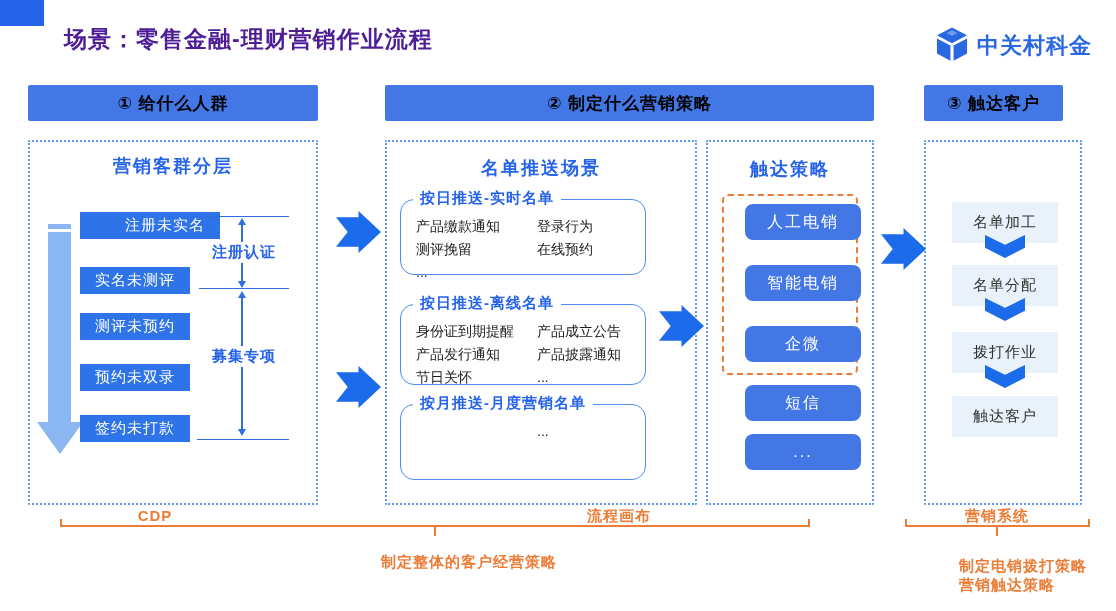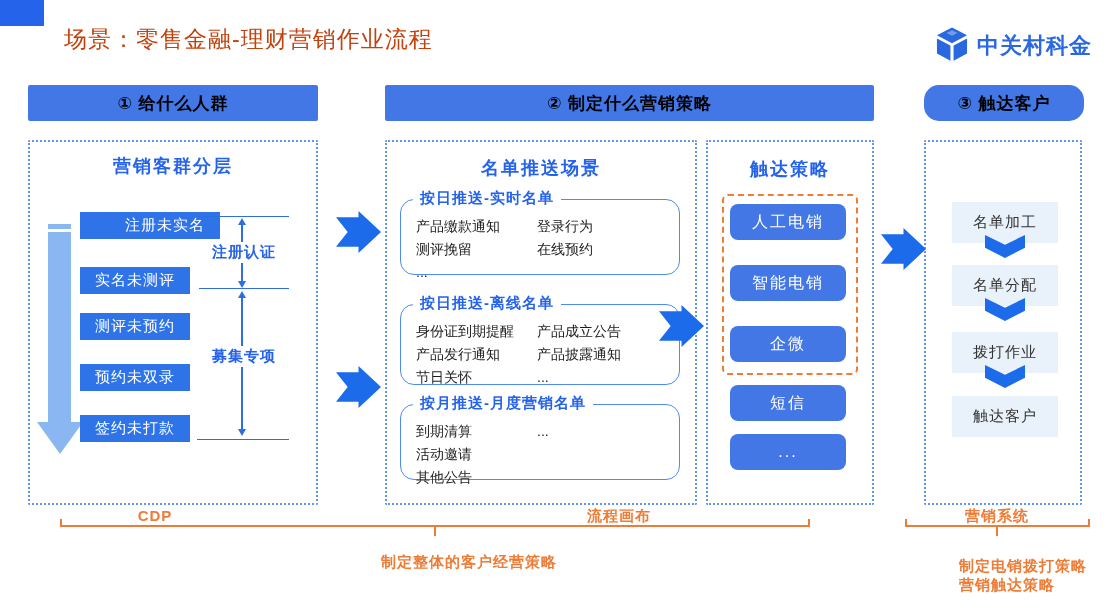--- a/index.html
+++ b/index.html
@@ -2,30 +2,30 @@
 <html><head>
 <meta charset="utf-8">
 <style>
   html,body{margin:0;padding:0;background:#fff;}
   #app{position:relative;width:1116px;height:611px;background:#fff;overflow:hidden;
        font-family:"Liberation Sans","DejaVu Sans",sans-serif;color:#222;}
   .abs{position:absolute;}
 
   
   .accent{left:0;top:27;width:44px;height:26px;background:#2563EB;}
-  .page-title{left:64px;top:24px;font-size:23px;font-weight:normal;color:#c2410c;letter-spacing:1px;}
+  .page-title{left:64px;top:24px;font-size:23px;font-weight:bold;color:#4c1d95;letter-spacing:1px;}
   .logo{left:933px;top:25px;display:flex;align-items:center;gap:6px;}
   .logo-text{font-size:22px;font-weight:bold;color:#2968E0;letter-spacing:1px;}
 
   
   .bar{top:85px;height:36px;background:#4377E6;color:#000000;font-size:17px;font-weight:bold;
        display:flex;align-items:center;justify-content:center;border-radius:2px;letter-spacing:1px;}
   .bar1{left:28px;width:290px;}
   .bar2{left:385px;width:489px;}
-  .bar3{left:924px;width:160px;border-radius:15px;}
+  .bar3{left:924px;width:139px;}
 
   
   .panel{top:140px;height:365px;border:2px dotted #5E97F0;border-radius:2px;box-sizing:border-box;}
   .p1{left:28px;width:290px;}
   .p2{left:385px;width:312px;}
   .p3{left:706px;width:168px;}
   .p4{left:924px;width:158px;}
   .panel-title{width:100%;text-align:center;font-size:18px;font-weight:bold;color:#2563EB;letter-spacing:2px;}
 
   
@@ -36,30 +36,30 @@
   .ah{width:0;height:0;}
   .ah-up{border-left:4px solid transparent;border-right:4px solid transparent;border-bottom:7px solid #2E6FE0;}
   .ah-down{border-left:4px solid transparent;border-right:4px solid transparent;border-top:7px solid #2E6FE0;}
   .vlabel{background:#fff;color:#2563EB;font-size:15px;font-weight:bold;padding:1px 2px;letter-spacing:1px;}
   .bigarrow-cap{left:18px;width:23px;height:5px;background:#8AB6F2;}
   .bigarrow-body{left:18px;width:23px;background:#8AB6F2;}
   .bigarrow-head{left:7px;width:0;height:0;border-left:23px solid transparent;
                  border-right:23px solid transparent;border-top:32px solid #8AB6F2;}
 
   
-  .gbox{left:13px;width:280px;border:1.5px solid #4D8BF0;border-radius:14px;box-sizing:border-box;}
+  .gbox{left:13px;width:246px;border:1.5px solid #4D8BF0;border-radius:14px;box-sizing:border-box;}
   .gtitle{position:absolute;top:-11px;left:12px;background:#fff;padding:0 7px;
           font-size:15px;font-weight:bold;color:#2563EB;white-space:nowrap;letter-spacing:1px;}
   .gcol{position:absolute;top:15px;font-size:14px;color:#1c1c1c;line-height:23px;white-space:nowrap;}
   .gcol1{left:15px;}
   .gcol2{left:136px;}
 
   
   .dashed-box{left:14px;top:52px;width:136px;height:181px;border:2px dashed #ED7C36;border-radius:6px;box-sizing:border-box;}
-  .rbtn{left:22px;width:116px;height:36px;background:#4377E6;color:#fff;font-size:16px;border-radius:8px;
+  .rbtn{left:37px;width:116px;height:36px;background:#4377E6;color:#fff;font-size:16px;border-radius:8px;
         display:flex;align-items:center;justify-content:center;letter-spacing:2px;}
 
   
   .step{left:26px;width:106px;height:41px;background:#E9F2FA;color:#333;font-size:15px;
         display:flex;align-items:center;justify-content:center;letter-spacing:1px;}
   .chev-down{left:59px;width:40px;height:23px;background:#1B6BEA;
              clip-path:polygon(0 0,50% 42%,100% 0,100% 55%,50% 100%,0 55%);}
 
   
   .chev-right{width:45px;height:42px;background:#1B6BEA;
@@ -148,25 +148,20 @@
       </div>
       <div class="gcol gcol2">
         <div>产品成立公告</div>
         <div>产品披露通知</div>
         <div>...</div>
       </div>
     </div>
 
     <div class="abs gbox" style="top:262px;height:76px;">
       <div class="gtitle">按月推送-月度营销名单</div>
-      <div class="gcol gcol1">
-        <div>到期清算</div>
-        <div>活动邀请</div>
-        <div>其他公告</div>
-      </div>
       <div class="gcol gcol2">
         <div>...</div>
       </div>
     </div>
   </div>
 
   <div class="abs panel p3">
     <div class="abs panel-title" style="top:15px;">触达策略</div>
     <div class="abs dashed-box"></div>
     <div class="abs rbtn" style="top:62px;">人工电销</div>

